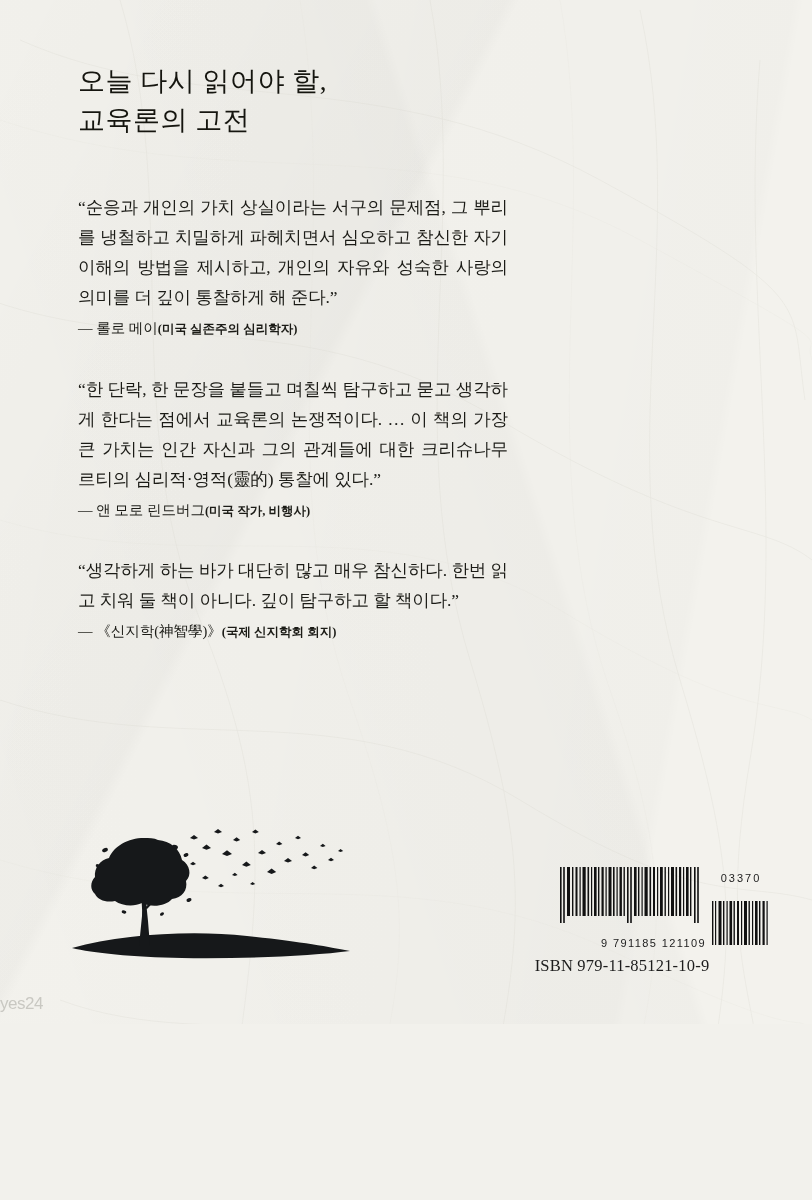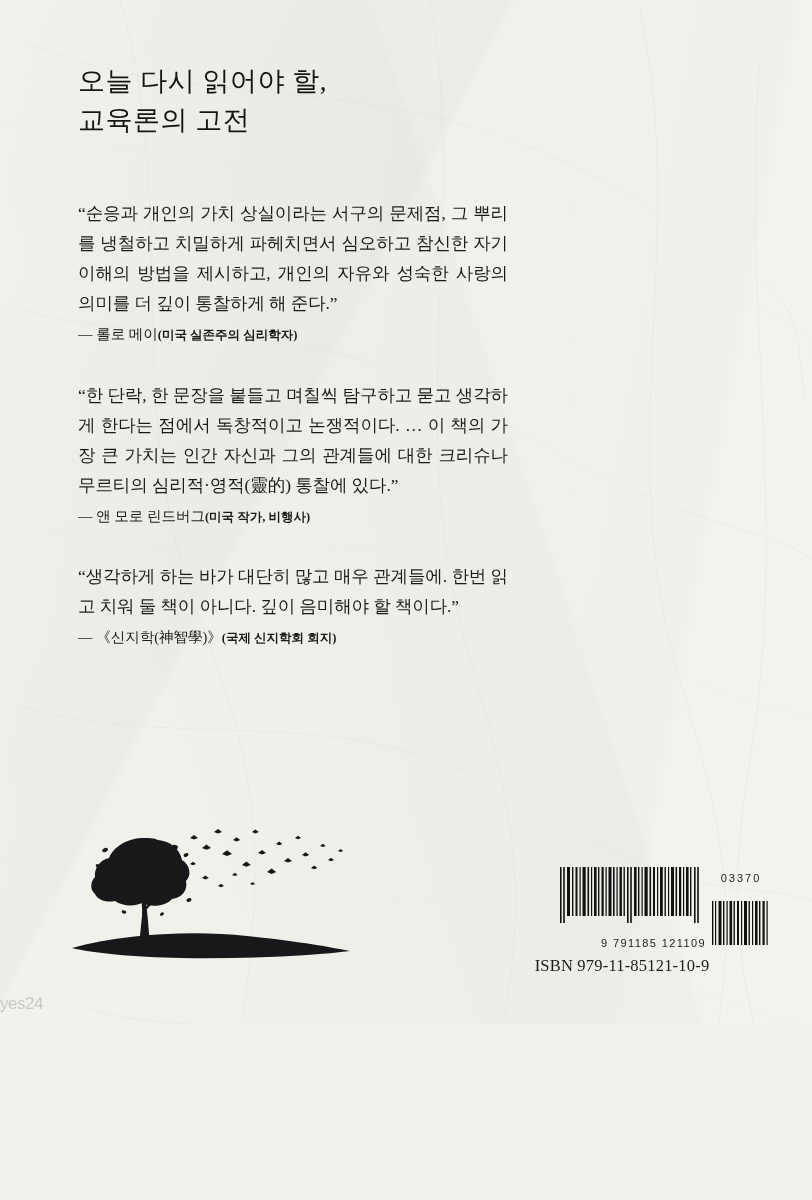--- a/index.html
+++ b/index.html
@@ -39,21 +39,21 @@
     top: 62px;
     font-size: 27px;
     line-height: 1.45;
     letter-spacing: 0.5px;
     color: #15150f;
     white-space: pre-line;
   }
   .quotes {
     position: absolute;
     left: 78px;
-    top: 198px;
+    top: 192px;
     width: 430px;
   }
   .quote-block {
     margin-bottom: 33px;
   }
   .quote-text {
     font-size: 17.5px;
     line-height: 1.72;
     color: #1b1b16;
     letter-spacing: -0.1px;
@@ -157,28 +157,28 @@
   <div class="quotes">
 
     <div class="quote-block">
       <div class="quote-text">“순응과 개인의 가치 상실이라는 서구의 문제점, 그 뿌리를 냉철하고 치밀하게 파헤치면서 심오하고 참신한 자기 이해의 방법을 제시하고, 개인의 자유와 성숙한 사랑의 의미를 더 깊이 통찰하게 해 준다.”</div>
       <div class="quote-source">
         <span>— 롤로 메이</span><span class="small">(미국 실존주의 심리학자)</span>
       </div>
     </div>
 
     <div class="quote-block">
-      <div class="quote-text">“한 단락, 한 문장을 붙들고 며칠씩 탐구하고 묻고 생각하게 한다는 점에서 독창적이고 논쟁적이다. … 이 책의 가장 큰 가치는 인간 자신과 그의 관계들에 대한 크리슈나무르티의 심리적·영적(靈的) 통찰에 있다.”</div>
+      <div class="quote-text">“한 단락, 한 문장을 붙들고 며칠씩 탐구하고 묻고 생각하게 한다는 점에서 교육론의 논쟁적이다. … 이 책의 가장 큰 가치는 인간 자신과 그의 관계들에 대한 크리슈나무르티의 심리적·영적(靈的) 통찰에 있다.”</div>
       <div class="quote-source">
         <span>— 앤 모로 린드버그</span><span class="small">(미국 작가, 비행사)</span>
       </div>
     </div>
 
     <div class="quote-block">
-      <div class="quote-text">“생각하게 하는 바가 대단히 많고 매우 관계들에. 한번 읽고 치워 둘 책이 아니다. 깊이 음미해야 할 책이다.”</div>
+      <div class="quote-text">“생각하게 하는 바가 대단히 많고 매우 참신하다. 한번 읽고 치워 둘 책이 아니다. 깊이 탐구하고 할 책이다.”</div>
       <div class="quote-source">
         <span>— 《신지학(神智學)》</span><span class="small">(국제 신지학회 회지)</span>
       </div>
     </div>
 
   </div>
 
   <svg class="illustration" viewBox="0 0 310 145" xmlns="http://www.w3.org/2000/svg">
     <g fill="#16181a">
 

